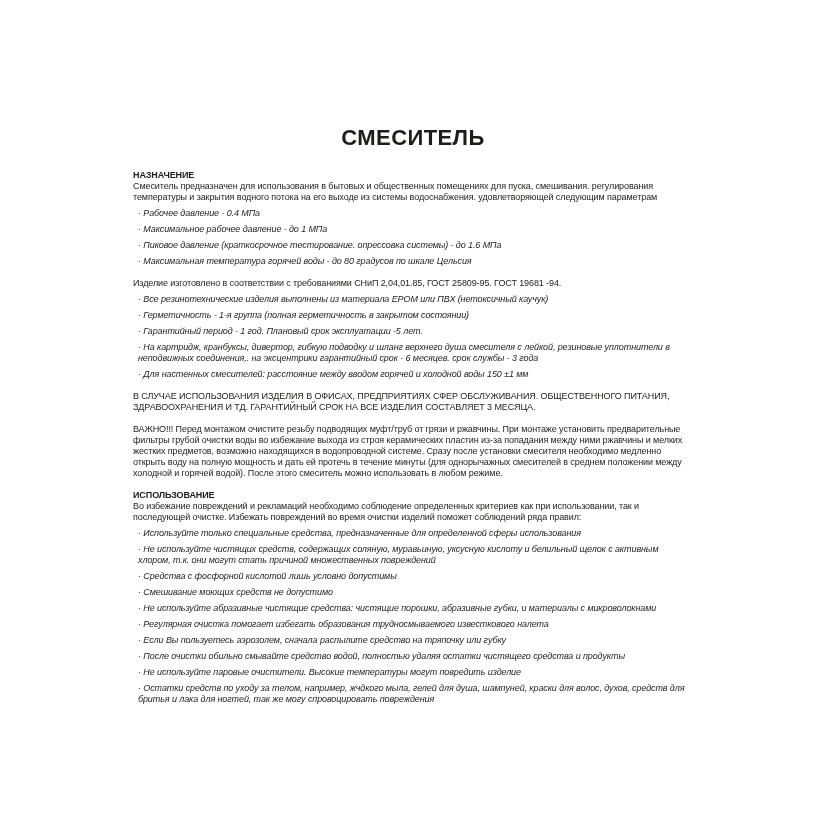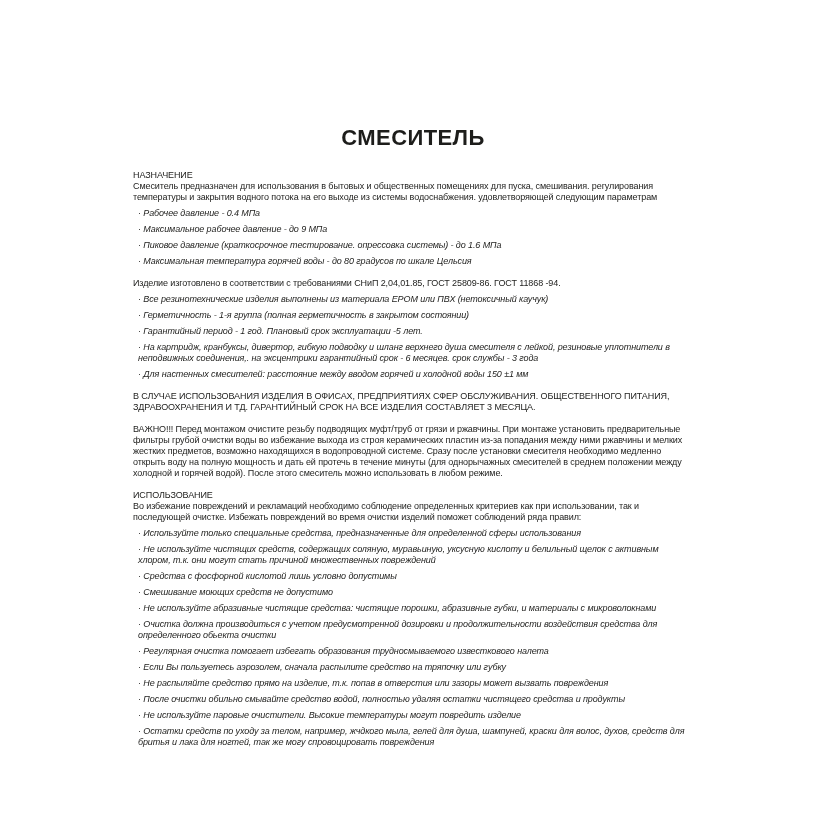--- a/index.html
+++ b/index.html
@@ -31,21 +31,21 @@
     font-weight: bold;
     letter-spacing: 0.4px;
     margin: 0 0 21px 0;
   }
   .section {
     margin: 0 0 11px 0;
   }
   .section-heading {
     font-size: 9px;
     line-height: 11px;
-    font-weight: normal;
+    font-weight: bold;
     margin: 0;
   }
   .para {
     margin: 0;
   }
   .bullet {
     margin: 5px;
     font-style: italic;
   }
   .bullet::before {
@@ -56,27 +56,27 @@
 <body>
 
 <div class="page">
 
   <h1 class="doc-title">СМЕСИТЕЛЬ</h1>
 
   <section class="section">
     <h2 class="section-heading">НАЗНАЧЕНИЕ</h2>
     <p class="para">Смеситель предназначен для использования в бытовых и общественных помещениях для пуска, смешивания. регулирования температуры и закрытия водного потока на его выходе из системы водоснабжения. удовлетворяющей следующим параметрам</p>
     <div class="bullet">Рабочее давление - 0.4 МПа</div>
-    <div class="bullet">Максимальное рабочее давление - до 9 МПа</div>
+    <div class="bullet">Максимальное рабочее давление - до 1 МПа</div>
     <div class="bullet">Пиковое давление (краткосрочное тестирование. опрессовка системы) - до 1.6 МПа</div>
     <div class="bullet">Максимальная температура горячей воды - до 80 градусов по шкале Цельсия</div>
   </section>
 
   <section class="section">
-    <p class="para">Изделие изготовлено в соответствии с требованиями СНиП 2,04,01.85, ГОСТ 25809-86. ГОСТ 11868 -94.</p>
+    <p class="para">Изделие изготовлено в соответствии с требованиями СНиП 2,04,01.85, ГОСТ 25809-95. ГОСТ 19681 -94.</p>
     <div class="bullet">Все резинотехнические изделия выполнены из материала EPOM или ПВХ (нетоксичный каучук)</div>
     <div class="bullet">Герметичность - 1-я группа (полная герметичность в закрытом состоянии)</div>
     <div class="bullet">Гарантийный период - 1 год. Плановый срок эксплуатации -5 лет.</div>
     <div class="bullet">На картридж, кранбуксы, дивертор, гибкую подводку и шланг верхнего душа смесителя с лейкой, резиновые уплотнители в неподвижных соединения,. на эксцентрики гарантийный срок - 6 месяцев. срок службы - 3 года</div>
     <div class="bullet">Для настенных смесителей: расстояние между вводом горячей и холодной воды 150 ±1 мм</div>
   </section>
 
   <section class="section">
     <p class="para">В СЛУЧАЕ ИСПОЛЬЗОВАНИЯ ИЗДЕЛИЯ В ОФИСАХ, ПРЕДПРИЯТИЯХ СФЕР ОБСЛУЖИВАНИЯ. ОБЩЕСТВЕННОГО ПИТАНИЯ, ЗДРАВООХРАНЕНИЯ И ТД. ГАРАНТИЙНЫЙ СРОК НА ВСЕ ИЗДЕЛИЯ СОСТАВЛЯЕТ 3 МЕСЯЦА.</p>
   </section>
@@ -86,22 +86,20 @@
   </section>
 
   <section class="section">
     <h2 class="section-heading">ИСПОЛЬЗОВАНИЕ</h2>
     <p class="para">Во избежание повреждений и рекламаций необходимо соблюдение определенных критериев как при использовании, так и последующей очистке. Избежать повреждений во время очистки изделий поможет соблюдений ряда правил:</p>
     <div class="bullet">Используйте только специальные средства, предназначенные для определенной сферы использования</div>
     <div class="bullet">Не используйте чистящих средств, содержащих соляную, муравьиную, уксусную кислоту и белильный щелок с активным хлором, т.к. они могут стать причиной множественных повреждений</div>
     <div class="bullet">Средства с фосфорной кислотой лишь условно допустимы</div>
     <div class="bullet">Смешивание моющих средств не допустимо</div>
     <div class="bullet">Не используйте абразивные чистящие средства: чистящие порошки, абразивные губки, и материалы с микроволокнами</div>
-    <div class="bullet">Очистка должна производиться с учетом предусмотренной дозировки и продолжительности воздействия средства для определенного обьекта очистки</div>
     <div class="bullet">Регулярная очистка помогает избегать образования трудносмываемого известкового налета</div>
     <div class="bullet">Если Вы пользуетесь аэрозолем, сначала распылите средство на тряпочку или губку</div>
-    <div class="bullet">Не распыляйте средство прямо на изделие, т.к. попав в отверстия или зазоры может вызвать повреждения</div>
     <div class="bullet">После очистки обильно смывайте средство водой, полностью удаляя остатки чистящего средства и продукты</div>
     <div class="bullet">Не используйте паровые очистители. Высокие температуры могут повредить изделие</div>
     <div class="bullet">Остатки средств по уходу за телом, например, жчдкого мыла, гелей для душа, шампуней, краски для волос, духов, средств для бритья и лака для ногтей, так же могу спровоцировать повреждения</div>
   </section>
 
 </div>
 
 </body></html>

